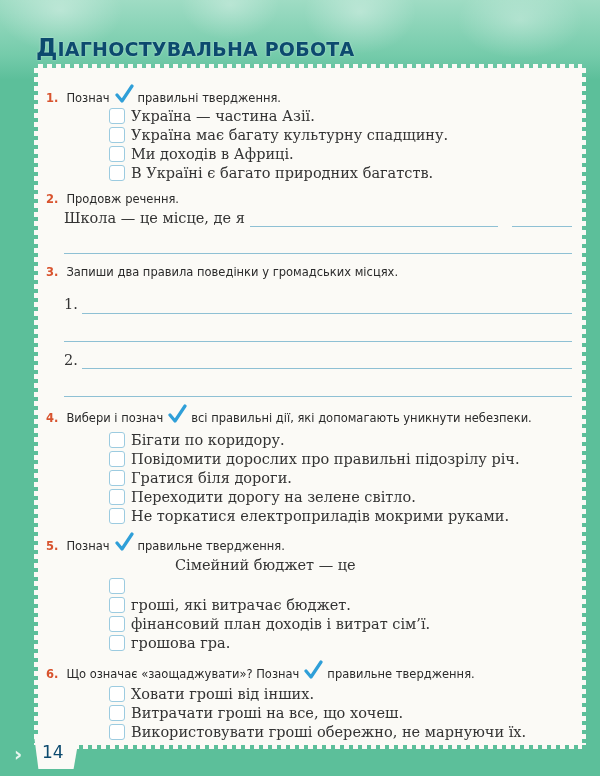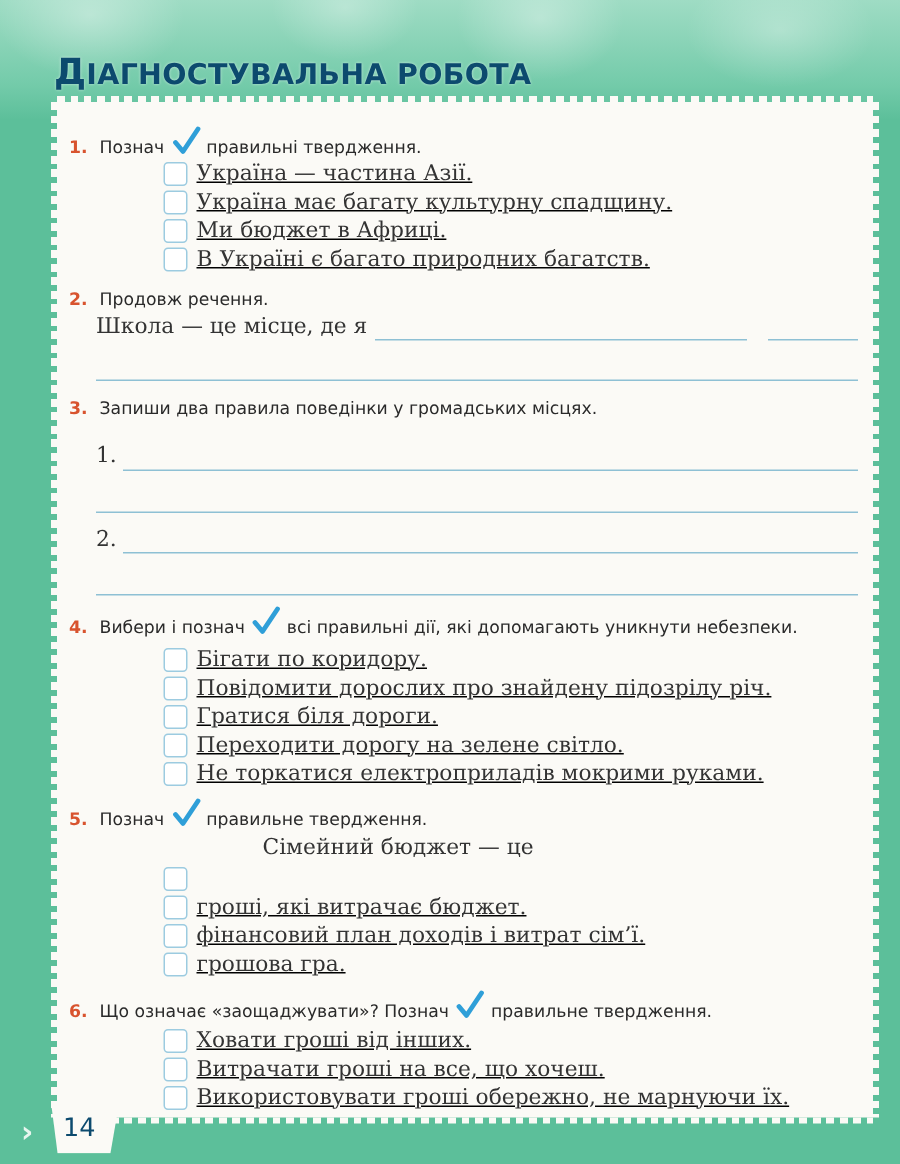--- a/index.html
+++ b/index.html
@@ -44,21 +44,21 @@
 
   .task {
     position:absolute; left:8px;
     font-family:"DejaVu Sans", sans-serif; font-size:11.5px; color:#2a2a2a;
     display:flex; align-items:center; white-space:nowrap;
   }
   .task .num { color:#d8532e; font-weight:bold; margin-right:8px; }
   .check {
     display:inline-block; width:20px; height:20px; margin:0 4px; position:relative; top:-4px;
   }
-  .opts { position:absolute; left:71px;text-decoration:underline; }
+  .opts { position:absolute; left:71px; }
   .opt {
     display:flex; align-items:center; height:19px;
     font-size:14.5px; color:#333; white-space:nowrap;
   }
   .box {
     width:14px; height:14px; border:1.5px solid #9ccbe0; border-radius:3px;
     margin-right:6px; background:#fff; flex:none;
   }
   .line-row { position:absolute; display:flex; align-items:flex-end; font-size:14.5px; color:#333; }
   .rule { border-bottom:1.2px solid #8ec0d4; height:1px; }
@@ -103,21 +103,21 @@
     <div class="opt">
         <span class="box"></span>
         <span>Україна — частина Азії.</span>
       </div>
     <div class="opt">
         <span class="box"></span>
         <span>Україна має багату культурну спадщину.</span>
       </div>
     <div class="opt">
         <span class="box"></span>
-        <span>Ми бюджет в Африці.</span>
+        <span>Ми доходів в Африці.</span>
       </div>
     <div class="opt">
         <span class="box"></span>
         <span>В Україні є багато природних багатств.</span>
       </div>
   </div>
 
   <div class="task" style="top:124px;">
     <span class="num">2.</span>
     <span>Продовж речення.</span>
@@ -148,21 +148,21 @@
       </svg>
     <span>всі правильні дії, які допомагають уникнути небезпеки.</span>
   </div>
   <div class="opts" style="top:362px;">
     <div class="opt">
         <span class="box"></span>
         <span>Бігати по коридору.</span>
       </div>
     <div class="opt">
         <span class="box"></span>
-        <span>Повідомити дорослих про знайдену підозрілу річ.</span>
+        <span>Повідомити дорослих про правильні підозрілу річ.</span>
       </div>
     <div class="opt">
         <span class="box"></span>
         <span>Гратися біля дороги.</span>
       </div>
     <div class="opt">
         <span class="box"></span>
         <span>Переходити дорогу на зелене світло.</span>
       </div>
     <div class="opt">

